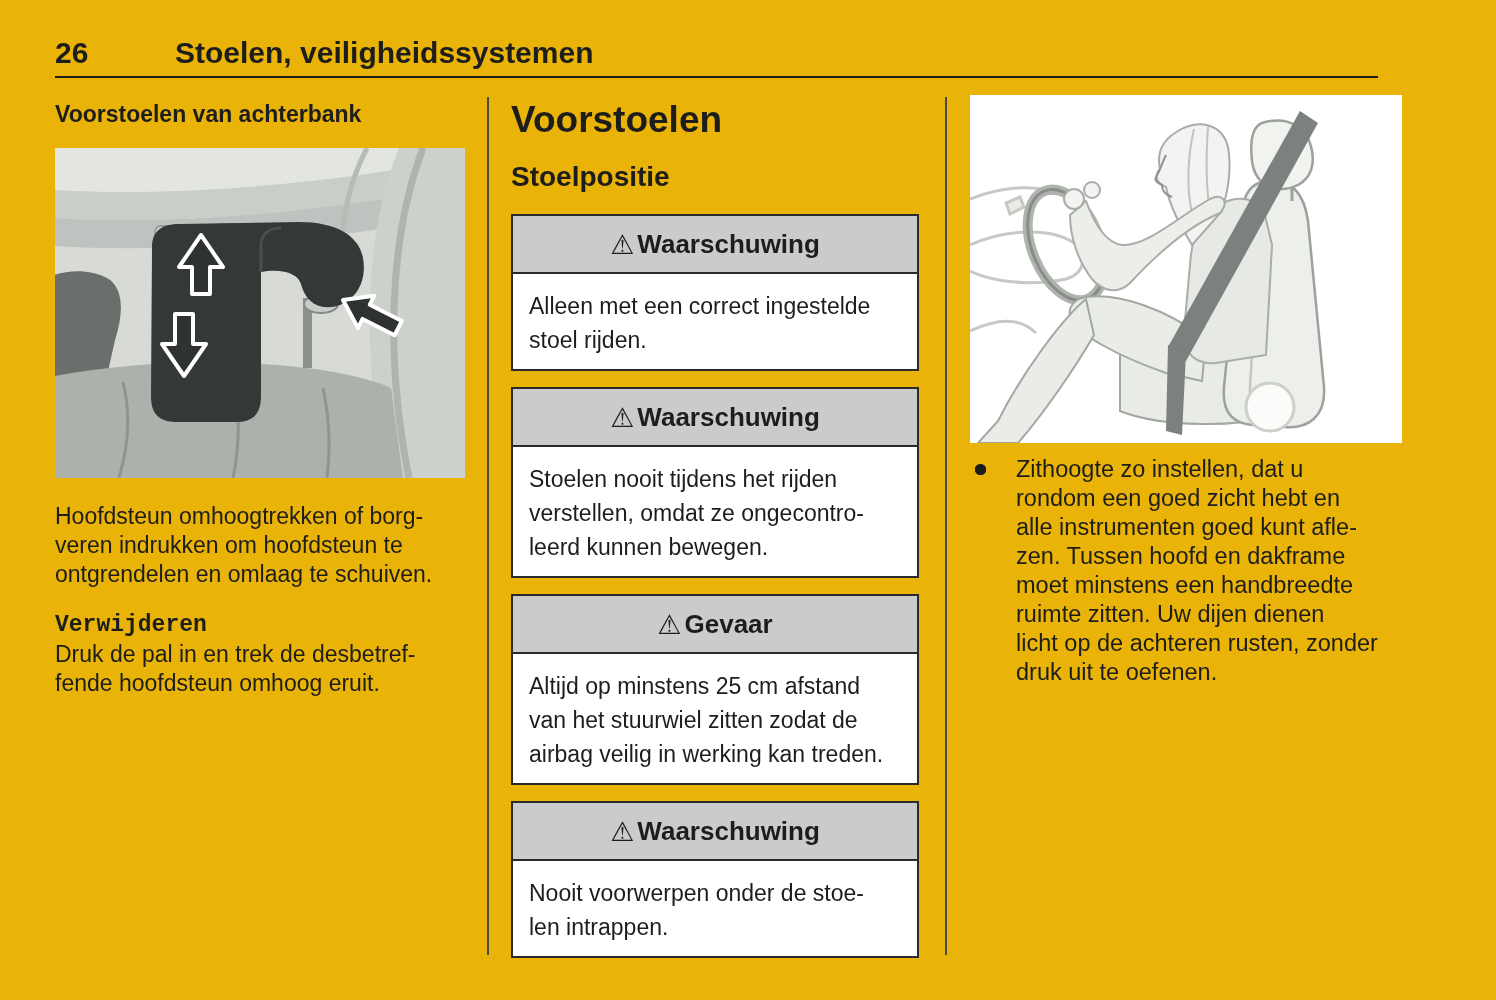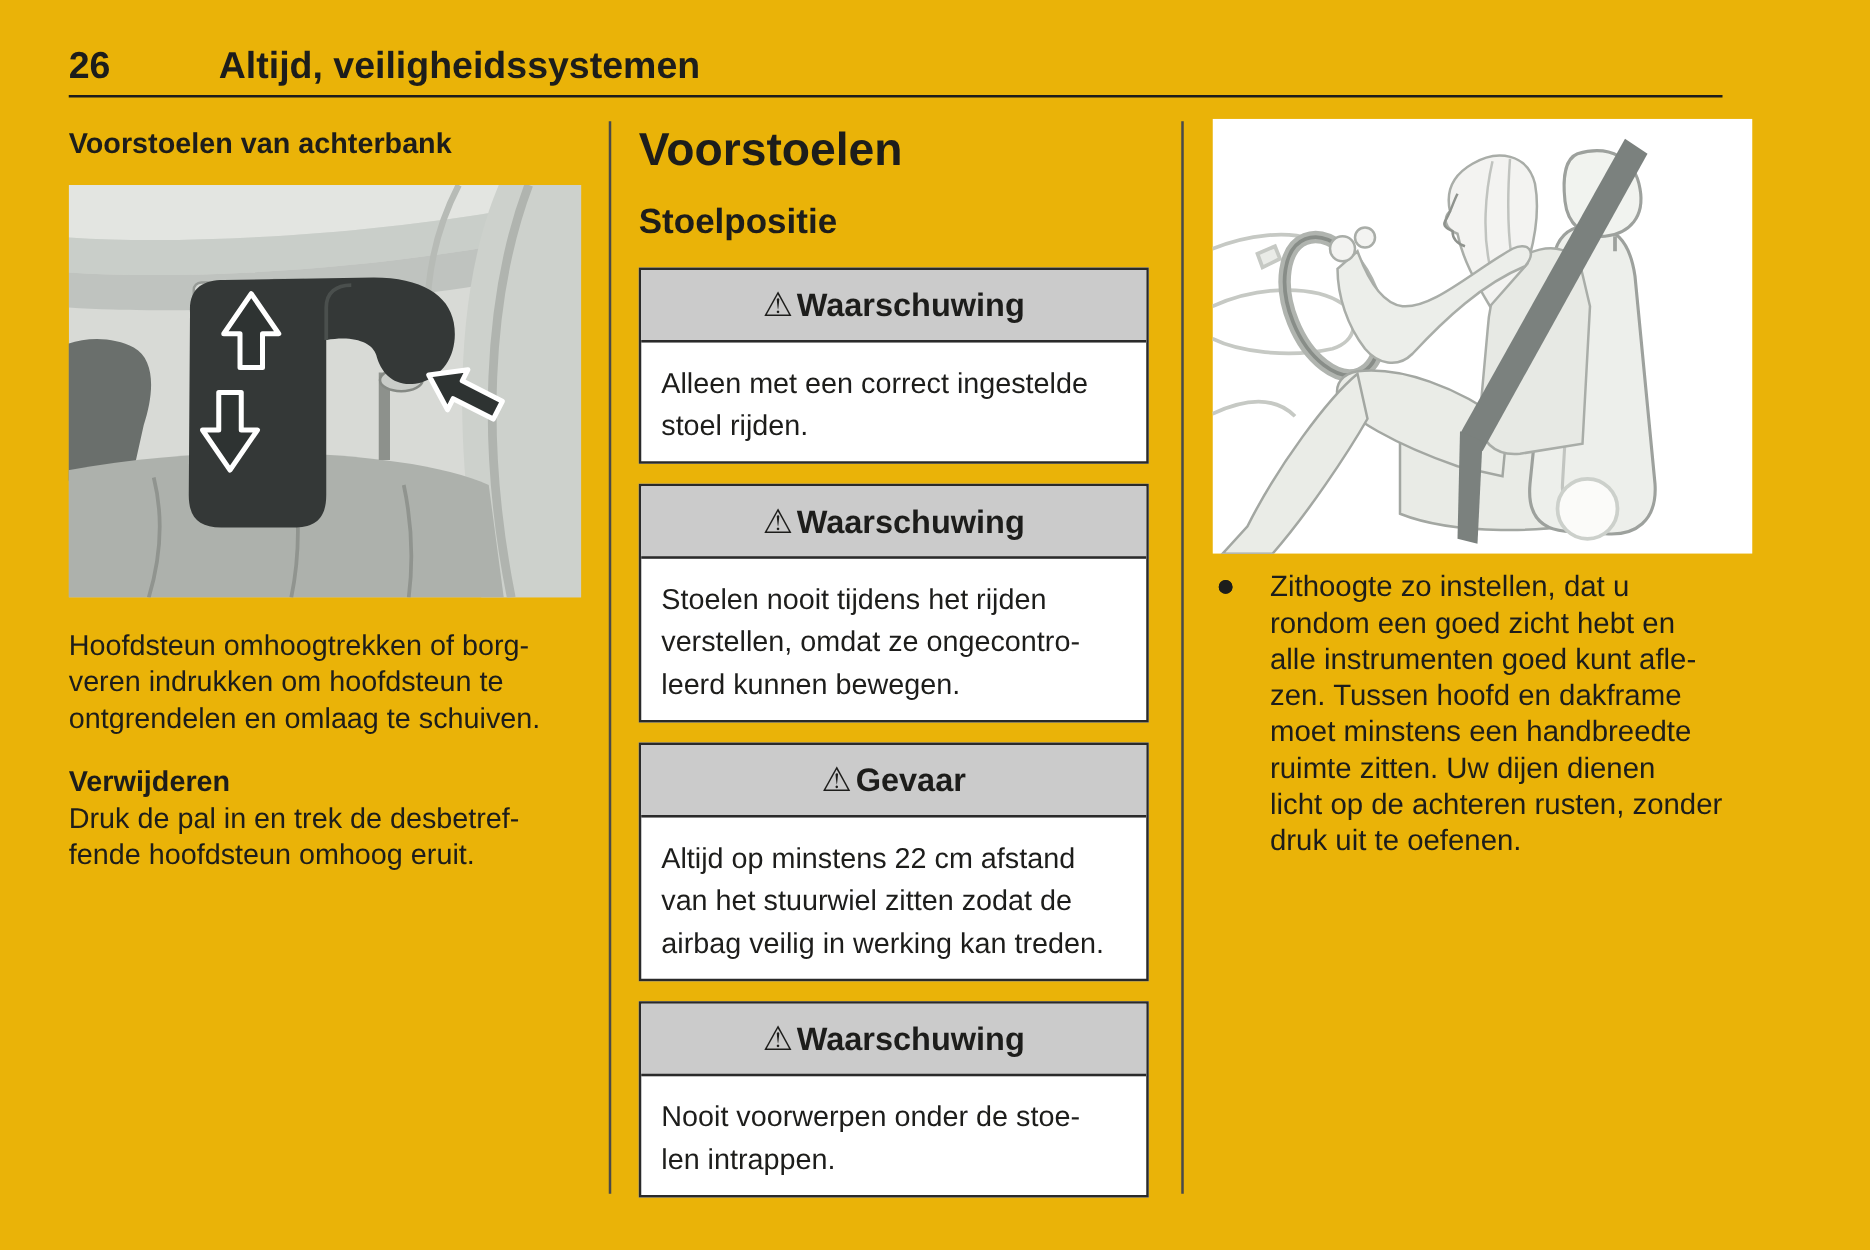--- a/index.html
+++ b/index.html
@@ -20,21 +20,21 @@
   .col1{left:55px;width:410px;}
   .col2{left:511px;width:408px;}
   .col3{left:970px;width:432px;top:95px;}
 
   .col1 h2{font-size:23px;font-weight:bold;margin:0;line-height:28px;}
   figure{margin:0;}
   .col1 figure{margin-top:20px;line-height:0;}
   .body{font-size:23px;line-height:29px;margin:0;}
   .multiline{white-space:pre-line;}
   .p1{margin-top:24px;}
-  .col1 h3{font-size:23px;font-weight:bold;margin:22px 0 0 0;line-height:29px;}
+  .col1 h3{font-size:23px;font-weight:bold;margin:22px 0 0 0;line-height:29px;font-family:Liberation Mono, monospace;}
   .p2{margin-top:0;}
 
   .col2 .title{font-size:37px;font-weight:bold;margin:0;line-height:40px;}
   .col2 .subtitle{font-size:28px;font-weight:bold;margin:22px 0 0 0;line-height:30px;}
   .warnbox{border:2px solid #2a2a2a;margin-top:16px;background:#ffffff;}
   .warnbox.first{margin-top:22px;}
   .warnhead{height:56px;background:#cbcbcb;border-bottom:2px solid #2a2a2a;display:flex;align-items:center;justify-content:center;font-size:26px;font-weight:bold;gap:3px;}
   .warnicon{font-size:27px;font-weight:normal;line-height:1;font-family:"DejaVu Sans", sans-serif;}
   .warnbody{padding:15px 16px 12px 16px;font-size:23px;line-height:34px;}
 
@@ -43,21 +43,21 @@
   .bullets li{position:relative;padding-left:46px;font-size:23.5px;line-height:29px;margin-top:10px;}
   .bullets li:first-child{margin-top:0;}
   .dot{position:absolute;left:5px;top:9px;width:11px;height:11px;border-radius:50%;background:#1d1d1b;}
 </style>
 </head>
 <body>
 
 <div class="page">
 
   <span class="pagenum">26</span>
-  <h1 class="pagetitle">Altijd, veiligheidssystemen</h1>
+  <h1 class="pagetitle">Stoelen, veiligheidssystemen</h1>
   <div class="header-rule"></div>
 
   <div class="vdivider d1"></div>
   <div class="vdivider d2"></div>
 
   <section class="col col1">
     <h2>Voorstoelen van achterbank</h2>
 
     <figure>
       <svg width="410" height="330" viewBox="0 0 410 330">
@@ -116,21 +116,21 @@
       <div class="warnbody multiline">Stoelen nooit tijdens het rijden
 verstellen, omdat ze ongecontro-
 leerd kunnen bewegen.</div>
     </div>
 
     <div class="warnbox">
       <div class="warnhead">
         <span class="warnicon">⚠</span>
         <span>Gevaar</span>
       </div>
-      <div class="warnbody multiline">Altijd op minstens 22 cm afstand
+      <div class="warnbody multiline">Altijd op minstens 25 cm afstand
 van het stuurwiel zitten zodat de
 airbag veilig in werking kan treden.</div>
     </div>
 
     <div class="warnbox">
       <div class="warnhead">
         <span class="warnicon">⚠</span>
         <span>Waarschuwing</span>
       </div>
       <div class="warnbody multiline">Nooit voorwerpen onder de stoe-

